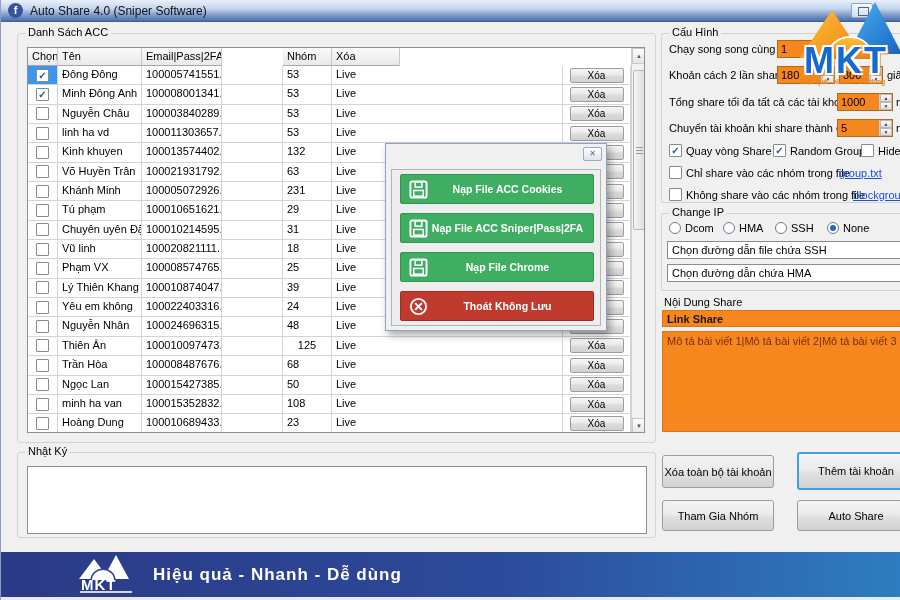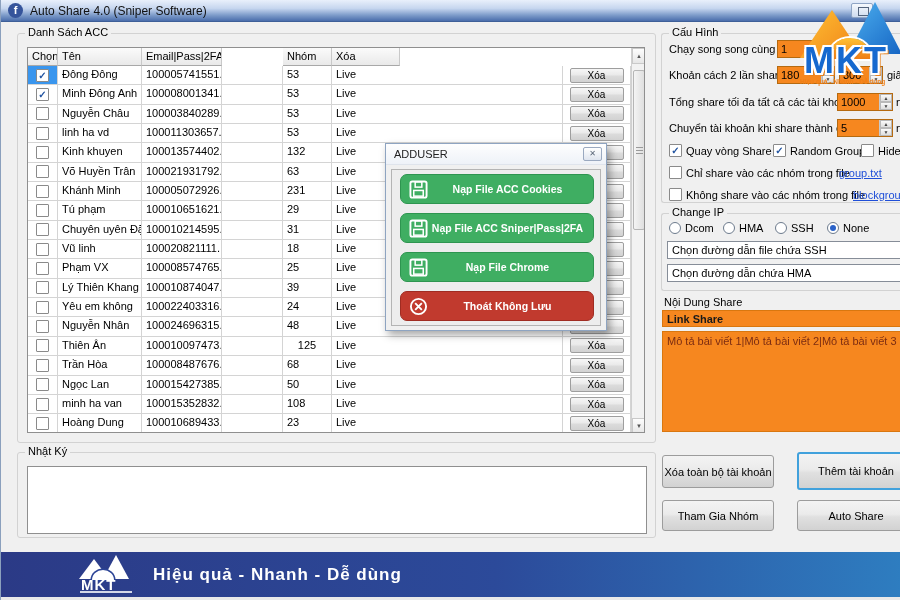--- a/index.html
+++ b/index.html
@@ -83,21 +83,21 @@
   .dialog { position:absolute; left:384px; top:143px; width:222px; height:188px; background:#f0f0f0;
     border:1px solid #8ea4c1; box-shadow:3px 4px 8px rgba(0,0,0,0.35); z-index:50; }
   .dlg-titlebar { position:absolute; left:0; top:0; width:100%; height:21px;
     background:linear-gradient(#fefefe,#eef2f8); border-bottom:1px solid #dfe4ec; display:flex; align-items:center; }
   .dlg-title { margin-left:8px; font-size:11px; color:#222; }
   .dlg-close { position:absolute; right:4px; top:3px; width:19px; height:14px; border:1px solid #9aa9c0;
     border-radius:2px; background:linear-gradient(#ffffff,#dfe5ef); color:#5a6678; font-size:8px;
     line-height:12px; text-align:center; }
   .dlg-body { position:absolute; left:5px; top:25px; width:210px; height:157px; border:1px solid #b4b4b4; background:#ededed; }
   .dlg-btn { position:absolute; left:14px; width:194px; height:30px; display:flex; align-items:center;
-    border-radius:7px; color:#fff; font-weight:bold; }
+    border-radius:2px; color:#fff; font-weight:bold; }
   .dlg-btn .ic { margin-left:8px; display:flex; }
   .dlg-btn .tx { flex:1; text-align:center; font-size:10.5px; padding-right:6px; white-space:nowrap; }
   .dlg-btn.green { background:#3fae62; border:1px solid #2e9550; }
   .dlg-btn.red { background:#c13a2e; border:1px solid #a02c22; }
 
   
   .footer { position:absolute; left:0; top:552px; width:900px; height:45px;
     background:linear-gradient(90deg,#2b3a86 0%,#2c4a9a 55%,#2e7dc0 100%); display:flex; align-items:center; }
   .footer-tagline { position:absolute; left:152px; top:13px; color:#fff; font-size:17px; font-weight:bold; letter-spacing:1px; }
   .bottom-strip { position:absolute; left:0; top:597px; width:900px; height:3px; background:#e9e9e9; }
@@ -495,23 +495,20 @@
   <div class="lbl" style="left:663px;top:296px;">Nội Dung Share</div>
   <div class="orange-input" style="left:661px;top:310px;width:245px;height:17px;">Link Share</div>
   <div class="orange-text" style="left:661px;top:331px;width:245px;height:101px;">Mô tả bài viết 1|Mô tả bài viết 2|Mô tả bài viết 3</div>
 
   <div class="btn" style="left:661px;top:455px;width:112px;height:33px;">Xóa toàn bộ tài khoản</div>
   <div class="btn focus" style="left:796px;top:452px;width:118px;height:38px;">Thêm tài khoản</div>
   <div class="btn" style="left:661px;top:500px;width:112px;height:31px;">Tham Gia Nhóm</div>
   <div class="btn" style="left:796px;top:500px;width:118px;height:31px;">Auto Share</div>
 
   <div class="dialog">
-    <div class="dlg-titlebar">
-      <div class="dlg-title">ADDUSER</div>
-    </div>
     <div class="dlg-close">✕</div>
     <div class="dlg-body"></div>
     <div id="dlg-buttons">
         <div class="dlg-btn green" style="top: 30px;">
           <span class="ic">
             <svg width="19" height="19" viewBox="0 0 20 20">
               <rect x="1.5" y="1.5" width="17" height="17" rx="2" fill="none" stroke="#fff" stroke-width="2"></rect>
               <rect x="6.5" y="2" width="7" height="5.5" fill="none" stroke="#fff" stroke-width="1.6"></rect>
               <rect x="5" y="11" width="10" height="6" fill="none" stroke="#fff" stroke-width="1.6"></rect>
             </svg>

